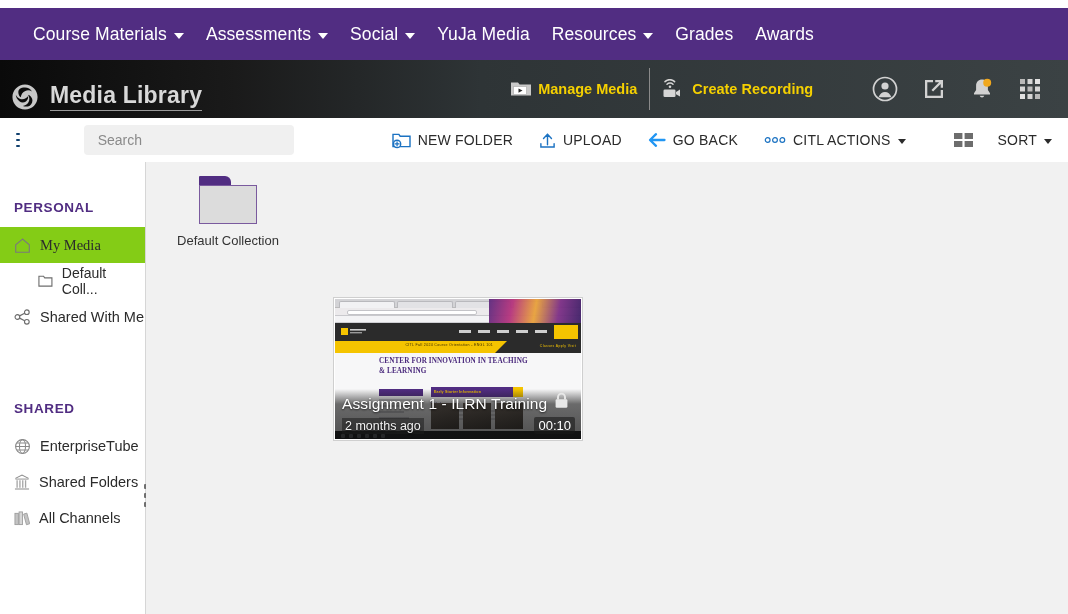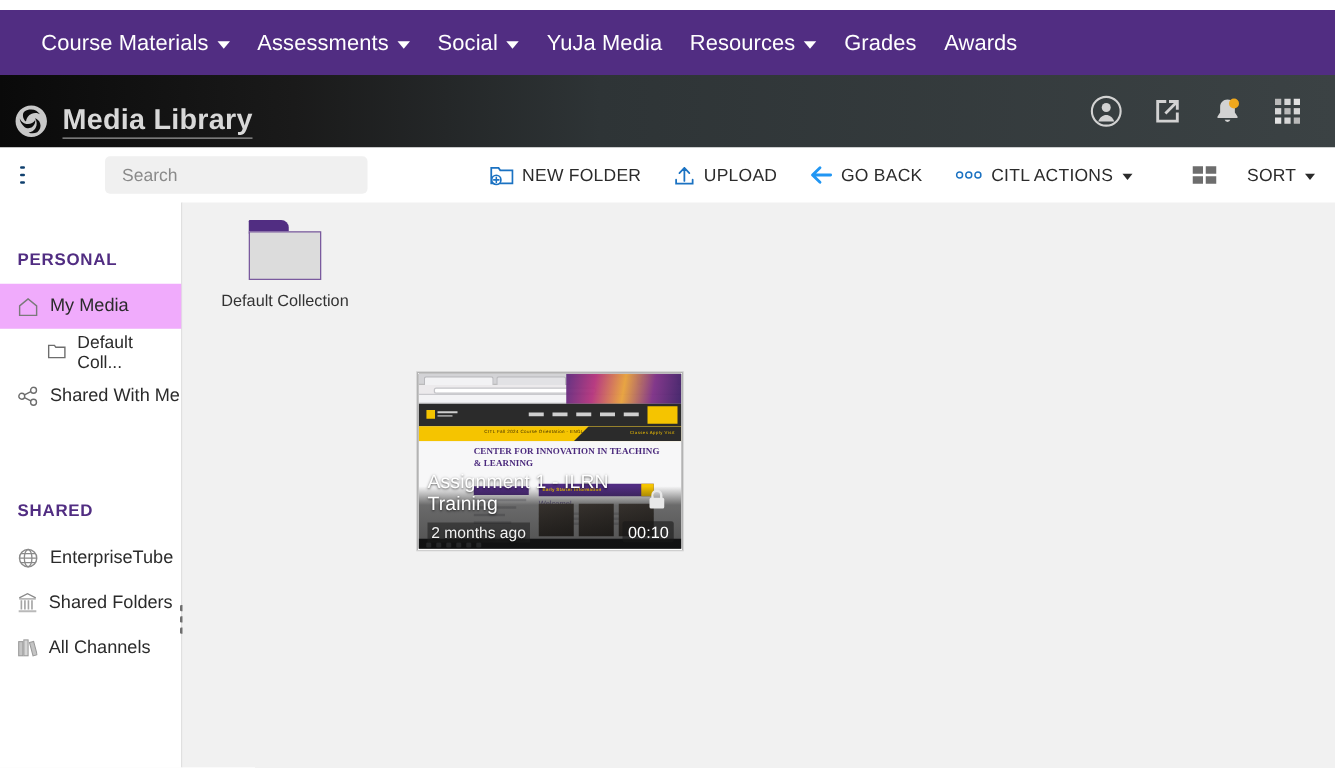--- a/index.html
+++ b/index.html
@@ -91,21 +91,21 @@
     position: relative; flex-shrink: 0; padding-top: 38px;
   }
   .sec-title {
     color: #512d82; font-weight: bold; font-size: 13.5px;
     letter-spacing: .6px; padding: 0 0 12px 14px;
   }
   .side-item {
     display: flex; align-items: center; gap: 9px; height: 36px;
     padding-left: 14px; font-size: 14.5px; color: #2b2b2b; cursor: pointer;
   }
-  .side-item.active { background: #f0abfc; }
+  .side-item.active { background: #84cc16; font-family: Liberation Serif, serif; }
   .side-item.sub { padding-left: 38px; font-size: 14px; }
   .spacer-block { height: 66px; }
   .drag-handle {
     position: absolute; right: -4px; top: 322px; display: flex;
     flex-direction: column; gap: 4px; cursor: ew-resize;
   }
   .drag-handle i { width: 5px; height: 5px; background: #6f6f6f; border-radius: 1px; display: block; }
 
   .content { flex: 1; background: #f1f1f1; position: relative; padding: 14px 0 0 22px; }
 
@@ -119,21 +119,21 @@
   .folder-body {
     position: absolute; left: 0; top: 9px; width: 58px; height: 39px;
     background: #dcdcdc; border: 1.3px solid #7a5a9e;
   }
   .tile-label {
     text-align: center; font-size: 13px; color: #333; margin-top: 9px;
   }
 
   
   .video-card {
-    position: absolute; left: 188px; top: 136px; width: 212px; height: 142px;
+    position: absolute; left: 188px; top: 136px; width: 248px; height: 142px;
     background: #000; border: 1.5px solid #ffffff; box-shadow: 0 0 0 1px #cfcfcf;
     overflow: hidden; cursor: pointer;
   }
   .vt { position: absolute; inset: 0; background: #e9e9ea; }
   .vt-browserbar {
     position: absolute; left: 0; top: 0; width: 100%; height: 9px;
     background: #d3d3d6; border-bottom: 1px solid #bbb;
   }
   .vt-tab {
     position: absolute; top: 1.5px; height: 7px; background: #f2f2f4;
@@ -278,20 +278,41 @@
   </div>
 
   <div class="header">
     <div class="logo-wrap">
       <svg class="logo-mark" viewBox="0 0 32 32">
         <path d="M16 2.6C8.6 2.6 2.6 8.6 2.6 16S8.6 29.4 16 29.4 29.4 23.4 29.4 16 23.4 2.6 16 2.6zm0 3.3c3.1 0 5.9 1.7 7.4 4.2-2-1.3-4.6-1.6-7-0.6-2.9 1.2-4.7 3.9-4.9 6.8-1.6-1.3-2.6-3.3-2.6-5.5 0-2.7 2.1-4.9 7.1-4.9zm-9.8 7.8c0.9 2.3 2.9 4.1 5.5 4.6 3.1 0.6 6.1-0.8 7.7-3.3 0.2 2.1-0.6 4.3-2.4 5.7-2.1 1.7-5 1.6-7-0.1-2.2-1.9-3.8-4.3-3.8-6.9zm14.9 11.6c-2.4 1.2-5.1 1.2-7.4 0.2 2.4-0.2 4.7-1.5 6-3.8 1.5-2.7 1.2-5.9-0.5-8.2 2 0.6 3.7 2.2 4.4 4.4 0.9 2.6-0.1 5.5-2.5 7.4z" fill="#c8c8c8"></path>
       </svg>
       <span class="logo-text">Media Library</span>
     </div>
 
+    <div class="hdr-actions">
+      <div class="hdr-action">
+        <svg width="22" height="18" viewBox="0 0 22 18">
+          <path d="M1 2.5h7l1.6 2H21v11H1z" fill="#c9c9c9"></path>
+          <rect x="3.5" y="6.5" width="13" height="8" fill="#fff" stroke="#b5b5b5" stroke-width=".8"></rect>
+          <path d="M8.5 8.5l4 2.1-4 2.1z" fill="#2b2b2b"></path>
+        </svg>
+        <span>Manage Media</span>
+      </div>
+      <div class="hdr-sep"></div>
+      <div class="hdr-action">
+        <svg width="24" height="20" viewBox="0 0 24 20">
+          <path d="M3 2.6c2.6-2.6 7-2.6 9.6 0" stroke="#d5d5d5" stroke-width="1.5" fill="none" stroke-linecap="round"></path>
+          <path d="M5 5.2c1.6-1.6 4.4-1.6 6 0" stroke="#d5d5d5" stroke-width="1.5" fill="none" stroke-linecap="round"></path>
+          <circle cx="8" cy="7.8" r="1.3" fill="#d5d5d5"></circle>
+          <rect x="1.5" y="10.5" width="12" height="7.5" rx="1.3" fill="#d5d5d5"></rect>
+          <path d="M14 13l4-2.4v7L14 15.3z" fill="#d5d5d5"></path>
+        </svg>
+        <span>Create Recording</span>
+      </div>
+    </div>
 
     <div class="hdr-right">
       <div class="hdr-icon">
         <svg width="26" height="26" viewBox="0 0 26 26">
           <circle cx="13" cy="13" r="11.5" fill="none" stroke="#d2d2d2" stroke-width="1.7"></circle>
           <circle cx="13" cy="10" r="3.6" fill="#d2d2d2"></circle>
           <path d="M6.6 21.2c1.2-3.4 3.7-5.2 6.4-5.2s5.2 1.8 6.4 5.2z" fill="#d2d2d2"></path>
         </svg>
       </div>
       <div class="hdr-icon">

